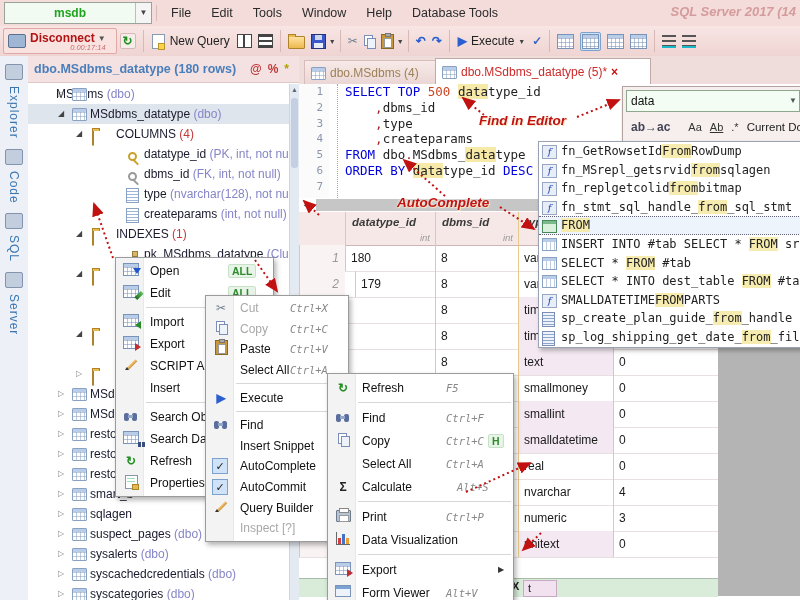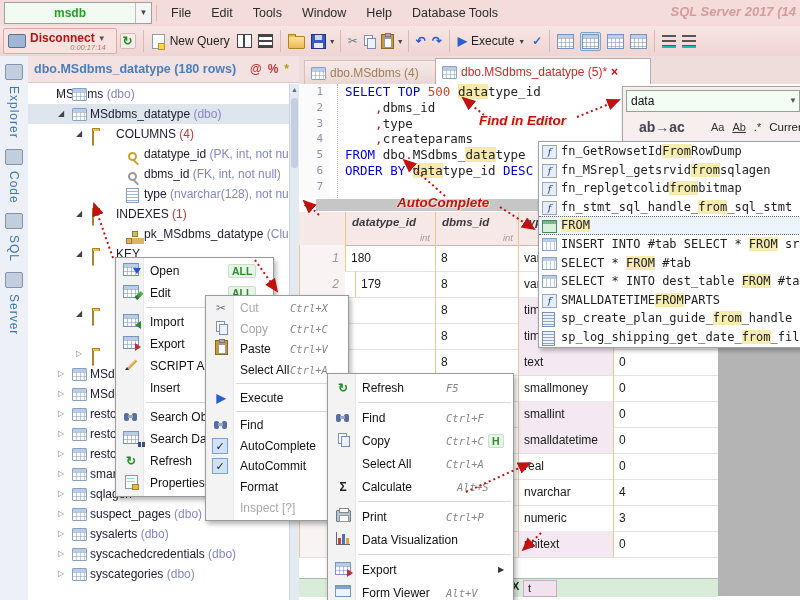--- a/index.html
+++ b/index.html
@@ -104,21 +104,21 @@
   #graybox{left:718px;top:212px;width:82px;height:384px;background:#b4b4b4;}
   #greenbar{left:299px;top:578px;width:419px;height:18px;background:#d9ecd9;border-top:1px solid #a8bca8;}
   #greenbar .sort{position:absolute;left:196px;top:3px;color:#2244cc;font-size:10px;}
   #greenbar .clr{position:absolute;left:213px;top:1px;font-weight:bold;color:#222;font-size:11px;}
   #greenbar .fval{position:absolute;left:224px;top:1px;width:28px;height:15px;background:#f2e2f0;border:1px solid #c8aac4;padding-left:4px;font-size:11px;line-height:15px;}
   
   #findpanel{left:622px;top:86px;width:178px;height:54px;background:#f6efee;border:1px solid #b3a3a2;box-shadow:1px 2px 3px rgba(0,0,0,.25);}
   #findbox{position:absolute;left:3px;top:3px;width:168px;height:20px;background:#f3fdf3;border:1px solid #8fa68f;line-height:20px;padding-left:4px;font-size:12px;color:#111;}
   #findbox .dd{position:absolute;right:2px;top:0;font-size:8px;color:#555;}
   #findbar{position:absolute;left:0;top:28px;width:100%;height:24px;display:flex;align-items:center;}
-  .fb-ic{font-size:14px;color:#445;margin:0 16px;font-weight:bold;}
+  .fb-ic{font-size:12px;color:#445;margin:0 8px;font-weight:bold;}
   .fb-sep{width:1px;height:16px;background:#cbbab9;margin:0 3px;}
   .fb-aa{font-size:11px;color:#333;margin:0 4px;}
   .fb-ab{font-size:11px;color:#333;margin:0 4px;text-decoration:underline;}
   .fb-rx{font-size:11px;color:#333;margin:0 4px;}
   #findscope{font-size:11.5px;color:#222;margin-left:4px;white-space:nowrap;}
   
   #ac{left:538px;top:141px;width:262px;height:205px;background:#fff;border:1px solid #9aa2b2;box-shadow:2px 3px 4px rgba(0,0,0,.25);overflow:hidden;}
   .acrow{position:relative;height:18.6px;line-height:18.6px;white-space:nowrap;font-family:"DejaVu Sans Mono",monospace;font-size:12px;padding-left:22px;}
   .acrow.sel{background:#eef4fb;border-top:1px dotted #667;border-bottom:1px dotted #667;line-height:16.6px;height:16.6px;}
   .ac-ic{position:absolute;left:3px;top:3px;}
@@ -262,20 +262,21 @@
       <span class="exp-hicon" style="color:#c03a3a">%</span>
       <span class="exp-hicon" style="color:#b0a000;margin-right:10px">*</span>
     </div>
     <div id="tree">
         <div class="trow"><span class="texp" style="left: 30px;">▷</span><span class="tico i-table" style="left: 44px;"></span><span class="tlab" style="margin-left: 28px; text-align: right;">MSdbms</span><span class="tann"> (dbo)</span></div>
         <div class="trow sel"><span class="texp open" style="left: 30px;">◢</span><span class="tico i-table" style="left: 44px;"></span><span class="tlab" style="margin-left: 62px;">MSdbms_datatype</span><span class="tann"> (dbo)</span></div>
         <div class="trow"><span class="texp open" style="left: 48px;">◢</span><span class="tico i-folder" style="left: 64px;"></span><span class="tlab" style="margin-left: 86px;">COLUMNS</span><span class="tcnt"> (4)</span></div>
         <div class="trow"><span class="tico i-key kgold" style="left: 98px;"></span><span class="tlab" style="margin-left: 116px;">datatype_id</span><span class="tann"> (PK, int, not null)</span></div>
         <div class="trow"><span class="tico i-key kgray" style="left: 98px;"></span><span class="tlab" style="margin-left: 116px;">dbms_id</span><span class="tann"> (FK, int, not null)</span></div>
         <div class="trow"><span class="tico i-col" style="left: 98px;"></span><span class="tlab" style="margin-left: 116px;">type</span><span class="tann"> (nvarchar(128), not null)</span></div>
+        <div class="trow"><span class="tico i-col" style="left: 98px;"></span><span class="tlab" style="margin-left: 116px;">createparams</span><span class="tann"> (int, not null)</span></div>
         <div class="trow"><span class="texp open" style="left: 48px;">◢</span><span class="tico i-folder" style="left: 64px;"></span><span class="tlab" style="margin-left: 86px;">INDEXES</span><span class="tcnt"> (1)</span></div>
         <div class="trow"><span class="tico i-idx" style="left: 98px;"></span><span class="tlab" style="margin-left: 116px;">pk_MSdbms_datatype</span><span class="tann"> (Clustered)</span></div>
         <div class="trow"><span class="texp open" style="left: 48px;">◢</span><span class="tico i-folder" style="left: 64px;"></span><span class="tlab" style="margin-left: 86px;">KEY</span></div>
         <div class="trow"><span class="tico i-key kgold" style="left: 98px;"></span><span class="tlab" style="margin-left: 116px;"></span></div>
         <div class="trow"><span class="tico i-key kgray" style="left: 98px;"></span><span class="tlab" style="margin-left: 116px;"></span></div>
         <div class="trow"><span class="texp open" style="left: 48px;">◢</span><span class="tico i-folder" style="left: 64px;"></span><span class="tlab" style="margin-left: 86px;">CO</span></div>
         <div class="trow"><span class="tico i-col" style="left: 98px;"></span><span class="tlab" style="margin-left: 116px;"></span></div>
         <div class="trow"><span class="texp" style="left: 48px;">▷</span><span class="tico i-folder" style="left: 64px;"></span><span class="tlab" style="margin-left: 86px;">TRI</span></div>
         <div class="trow"><span class="texp" style="left: 30px;">▷</span><span class="tico i-table" style="left: 44px;"></span><span class="tlab" style="margin-left: 62px;">MSdbm</span></div>
         <div class="trow"><span class="texp" style="left: 30px;">▷</span><span class="tico i-table" style="left: 44px;"></span><span class="tlab" style="margin-left: 62px;">MSdbn</span></div>
@@ -538,30 +539,34 @@
       <div class="m-item" style="height: 20.6px;">
         <span class="m-ico g-blue">▶</span>
         <span class="m-label">Execute</span>
       </div>
       <div class="m-sep"></div>
       <div class="m-item" style="height: 20.6px;">
         <span class="m-ico"><span class="mi-binoc" style="display: inline-block;"></span></span>
         <span class="m-label">Find</span>
       </div>
       <div class="m-item" style="height: 20.6px;">
+        <span class="m-ico"></span>
+        <span class="m-label">Insert Snippet</span>
+      </div>
+      <div class="m-item" style="height: 20.6px;">
         <span class="m-ico"><span class="mi-check" style="display:inline-block">✓</span></span>
         <span class="m-label">AutoComplete</span>
       </div>
       <div class="m-item" style="height: 20.6px;">
         <span class="m-ico"><span class="mi-check" style="display:inline-block">✓</span></span>
         <span class="m-label">AutoCommit</span>
       </div>
       <div class="m-item" style="height: 20.6px;">
-        <span class="m-ico"></span>
-        <span class="m-label">Format</span>
+        <span class="m-ico"><span class="mi-pencil" style="display: inline-block;"></span></span>
+        <span class="m-label">Query Builder</span>
       </div>
       <div class="m-item dis" style="height: 20.6px;">
         <span class="m-ico"></span>
         <span class="m-label">Inspect [?]</span>
       </div>
     </div>
   <div id="menu3" class="menu abs" style="left:327px;top:373px;width:185px;z-index:50">
       <div class="m-item" style="height: 23px;">
         <span class="m-ico g-green">↻</span>
         <span class="m-label">Refresh</span>

